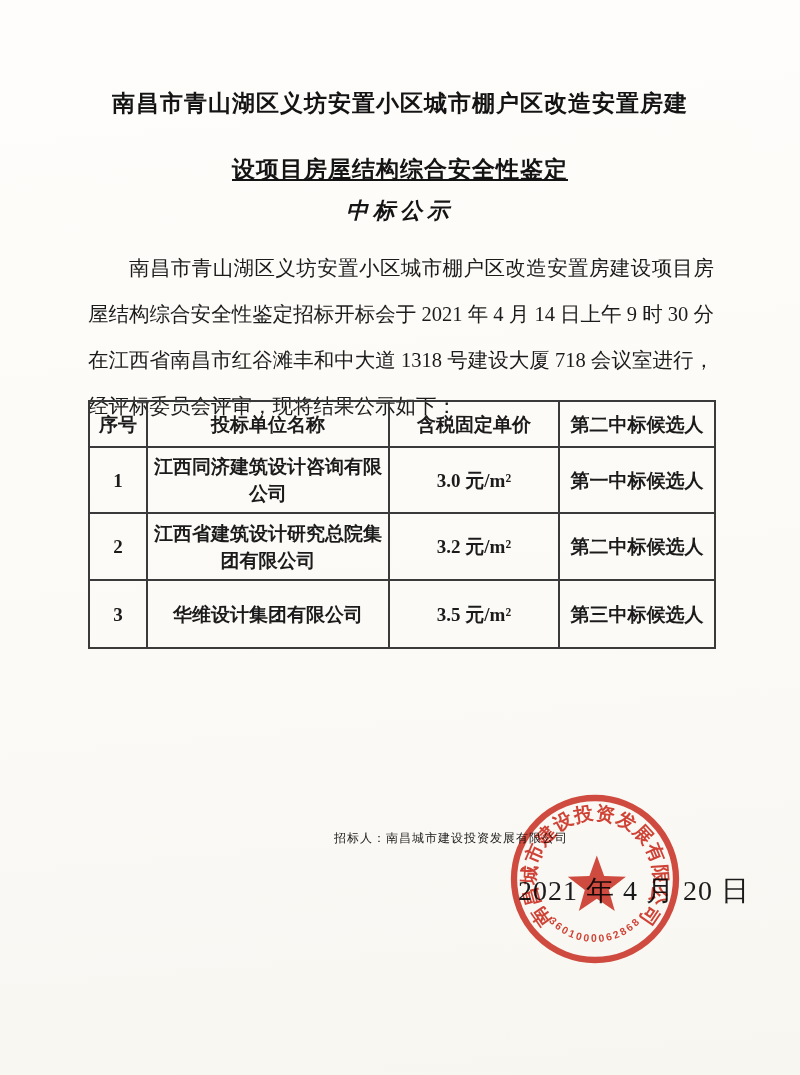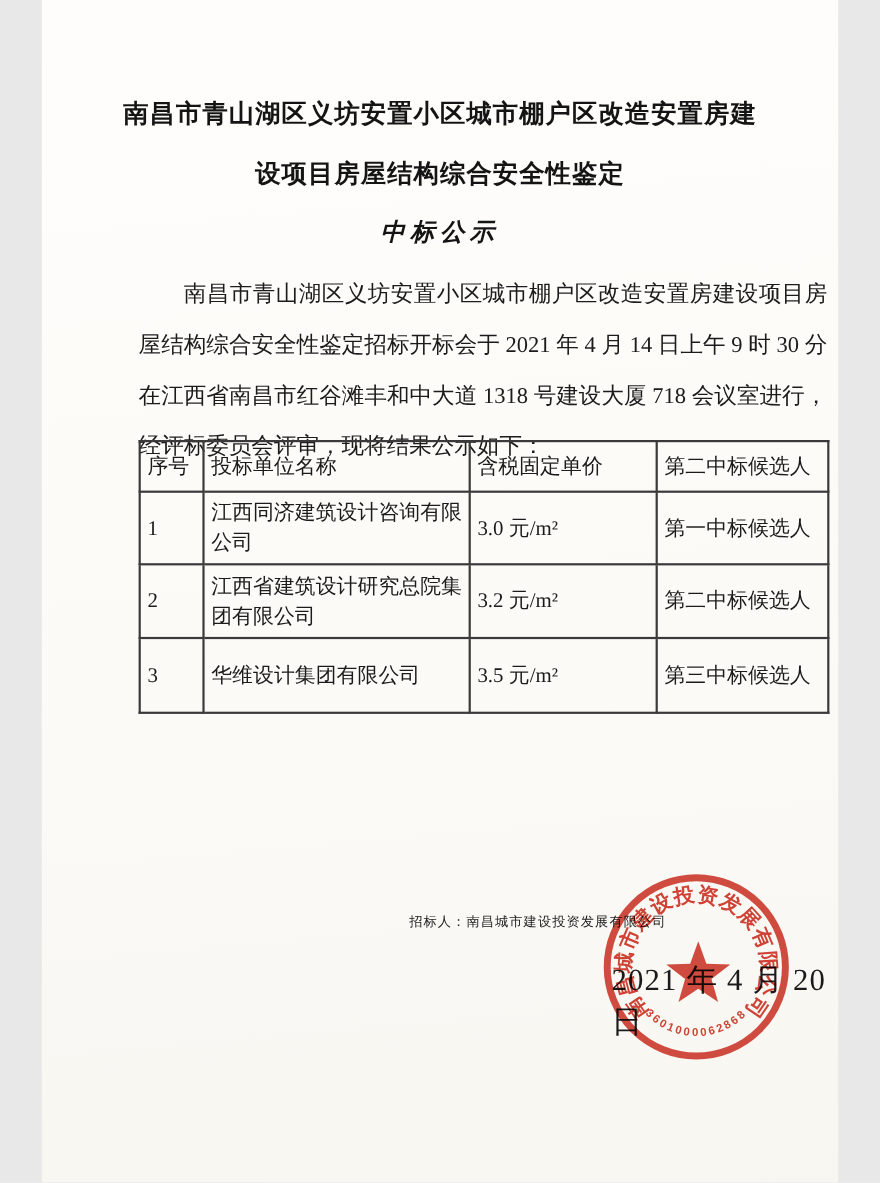--- a/index.html
+++ b/index.html
@@ -1,35 +1,35 @@
 <!DOCTYPE html>
 <html><head>
 <meta charset="utf-8">
 <style>
   html,body{margin:0;padding:0;background:#e8e8e8;}
   .page{
     position:relative;
-    width:724px;height:1075px;
+    width:800px;height:1075px;
     margin:0 auto;
     background:linear-gradient(175deg,#fefdfb 0%,#fcfaf6 60%,#f8f6f1 100%);
     overflow:hidden;
     color:#1c1c1c;
     font-family:"Liberation Serif", serif;
   }
   .title{
     position:absolute;left:0;width:100%;
     text-align:center;
     font-family:"Liberation Sans", sans-serif;
     font-weight:bold;
     font-size:23px;
     letter-spacing:1px;
     color:#141414;
   }
   .title.l1{top:88px;}
-  .title.l2{top:142px;}
+  .title.l2{top:154px;text-decoration:underline;}
   .subtitle{
     position:absolute;top:196px;left:0;width:100%;
     text-align:center;
     font-family:"Liberation Sans", sans-serif;
     font-weight:bold;
     font-size:22px;
     letter-spacing:5px;
     color:#141414;
     font-style:italic;
   }
@@ -46,24 +46,24 @@
   table.bid{
     position:absolute;top:400px;left:88px;
     width:626px;
     border-collapse:collapse;
     table-layout:fixed;
     font-size:19px;
     color:#1b1b1b;
   }
   table.bid th, table.bid td{
     border:2px solid #3a3a3a;
-    text-align:left;
+    text-align:center;
     vertical-align:middle;
     padding:2px 6px;
-    font-weight:normal;
+    font-weight:bold;
     line-height:27px;
   }
   tr.hdr{height:46px;}
   tr.r1{height:66px;}
   tr.r2{height:67px;}
   tr.r3{height:68px;}
   col.c-no{width:58px;}
   col.c-company{width:242px;}
   col.c-price{width:170px;}
   col.c-rank{width:156px;}

